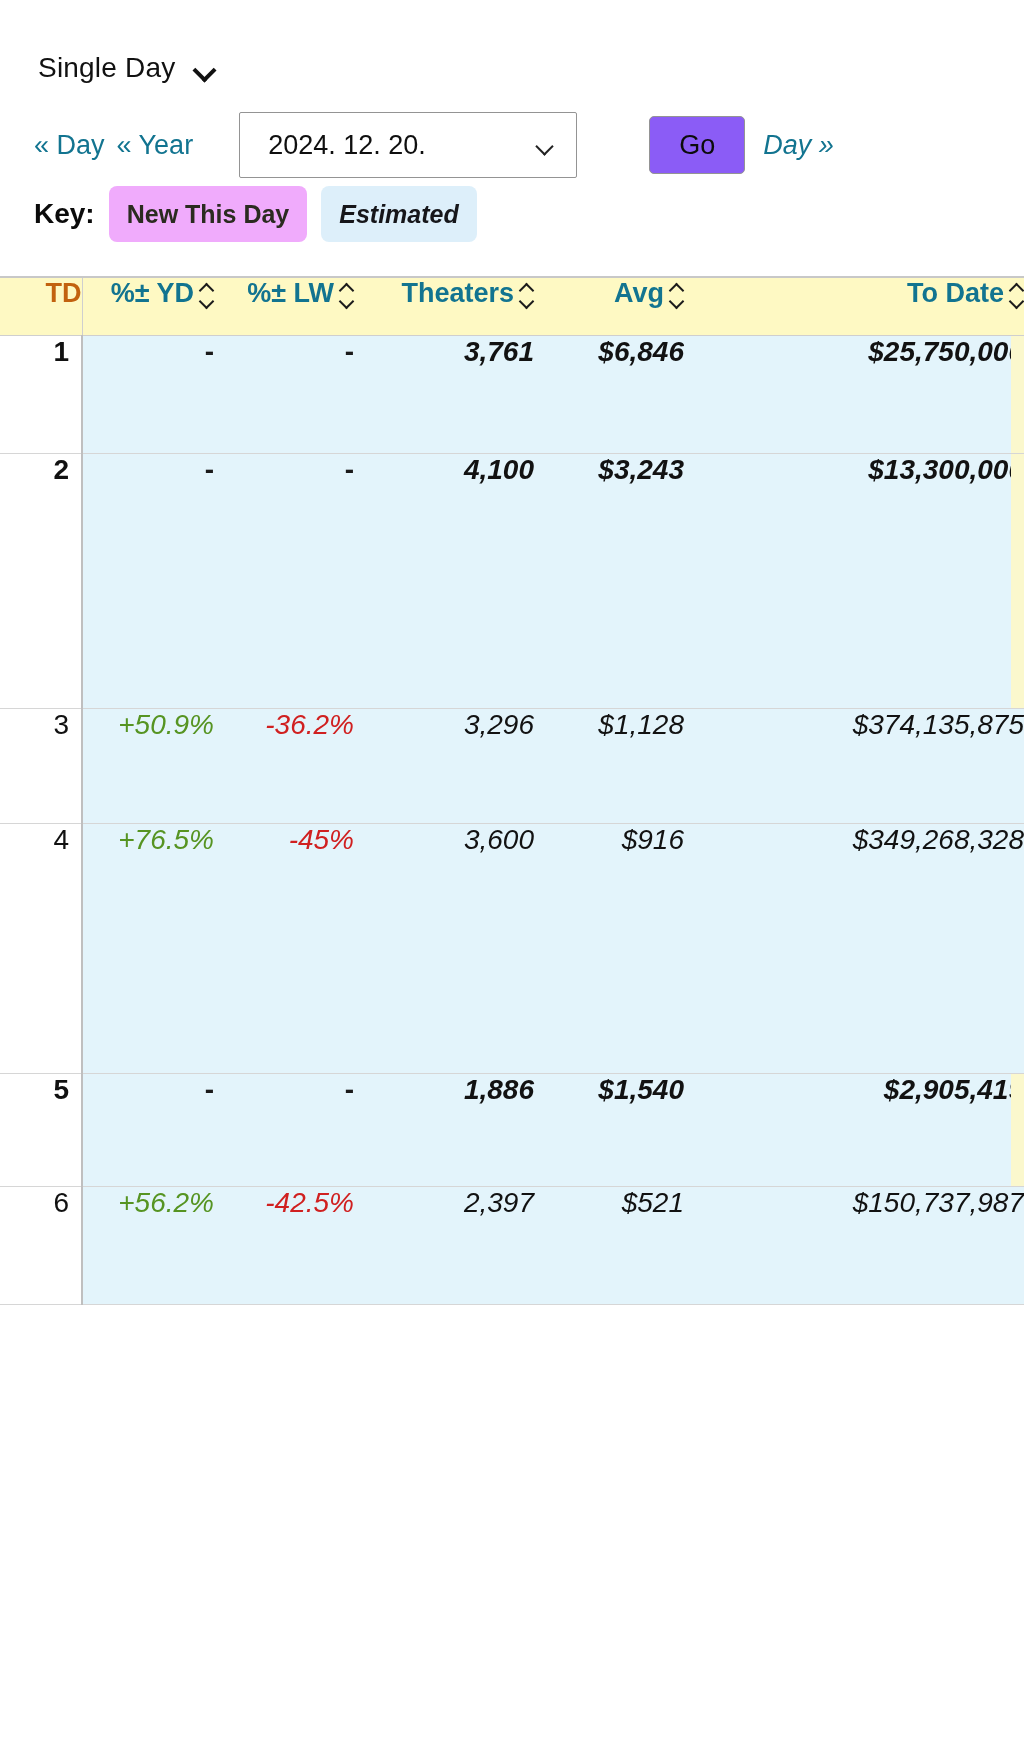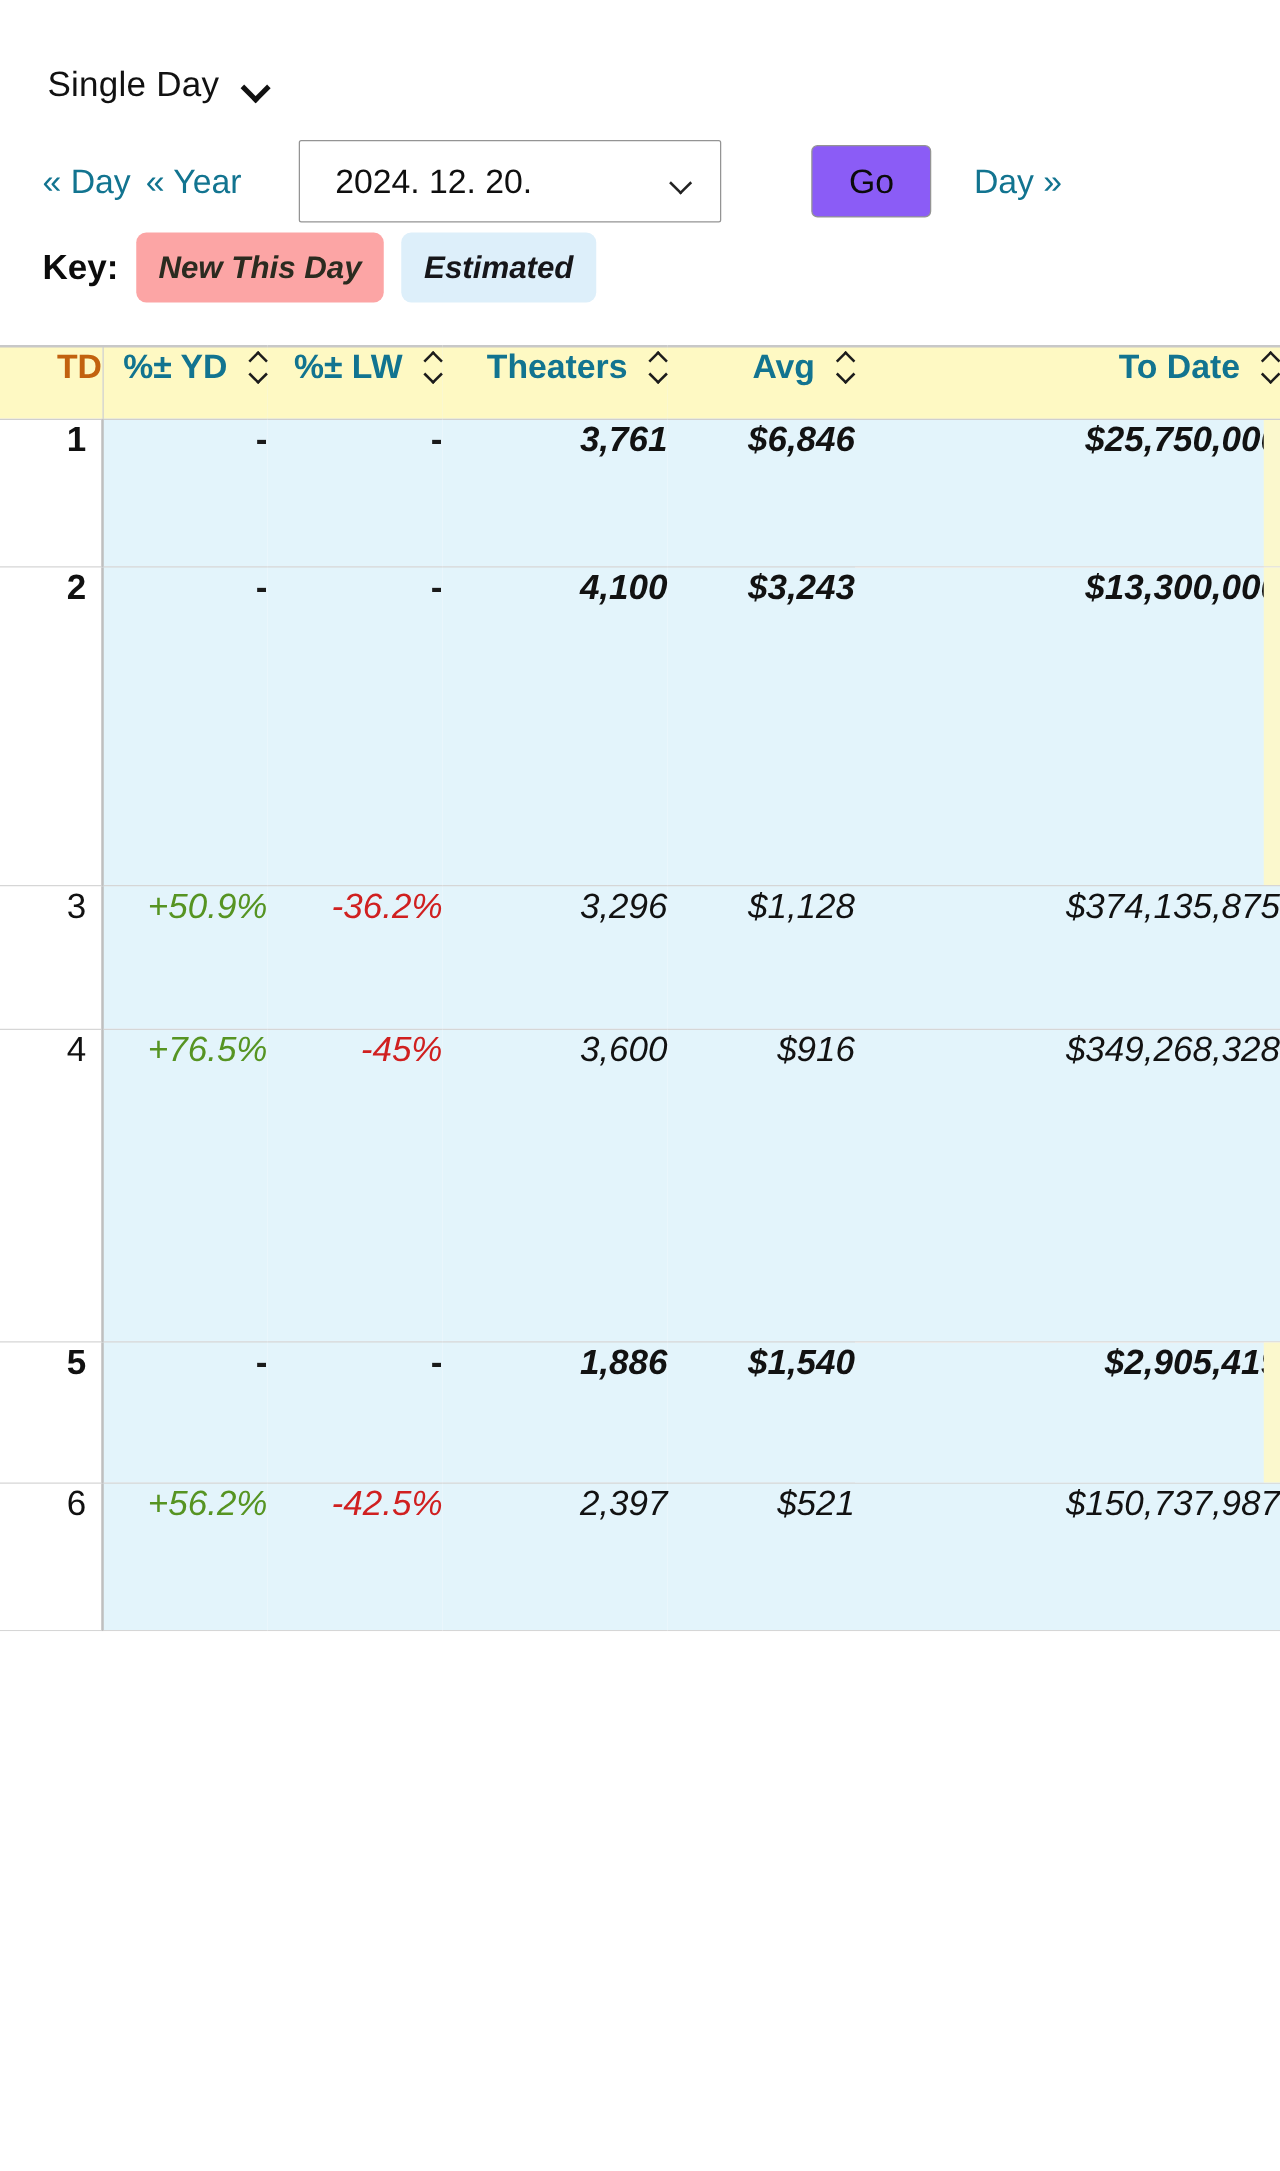--- a/index.html
+++ b/index.html
@@ -106,21 +106,21 @@
     border: 1px solid #949494;
     border-radius: 5px;
     font-family: "Liberation Sans", sans-serif;
     font-size: 27px;
     color: #0b0b0b;
     cursor: pointer;
     line-height: 54px;
     text-align: center;
     padding: 0;
   }
-  .nav-next { margin-left: 34px; }
+  .nav-next { margin-left: 18px; font-style: italic; }
 
   
   .data-asof {
     margin: 22px 0 0 34px;
     font-size: 28px;
     color: #0f0f0f;
   }
   .key-row {
     margin: 10px 0 0 34px;
     display: flex;
@@ -136,23 +136,22 @@
   .key-chip {
     height: 56px;
     display: inline-flex;
     align-items: center;
     padding: 0 18px;
     border-radius: 8px;
     font-size: 25px;
     font-weight: bold;
   }
   .key-chip.new {
-    background: #fca5a5;
+    background: #f0abfc;
     color: #2b2b20;
-    font-style: italic;
   }
   .key-chip.est {
     background: #ddeffa;
     color: #16161a;
     font-style: italic;
   }
 
   
   .table-wrap {
     margin-top: 34px;
@@ -182,22 +181,22 @@
   }
   th.th-td {
     color: #c2620f;
     text-align: right;
     padding-right: 8px;
     border-right: 1px solid #cfcfcf;
   }
   th.num { text-align: right; }
   .th-inner {
     display: inline-flex;
-    align-items: center;
-    gap: 18px;
+    align-items: flex-end;
+    gap: 6px;
     white-space: nowrap;
   }
   .sort-ico {
     display: inline-block;
     width: 14px; height: 26px;
     position: relative;
     flex: none;
   }
   .sort-ico::before, .sort-ico::after {
     content: "";

